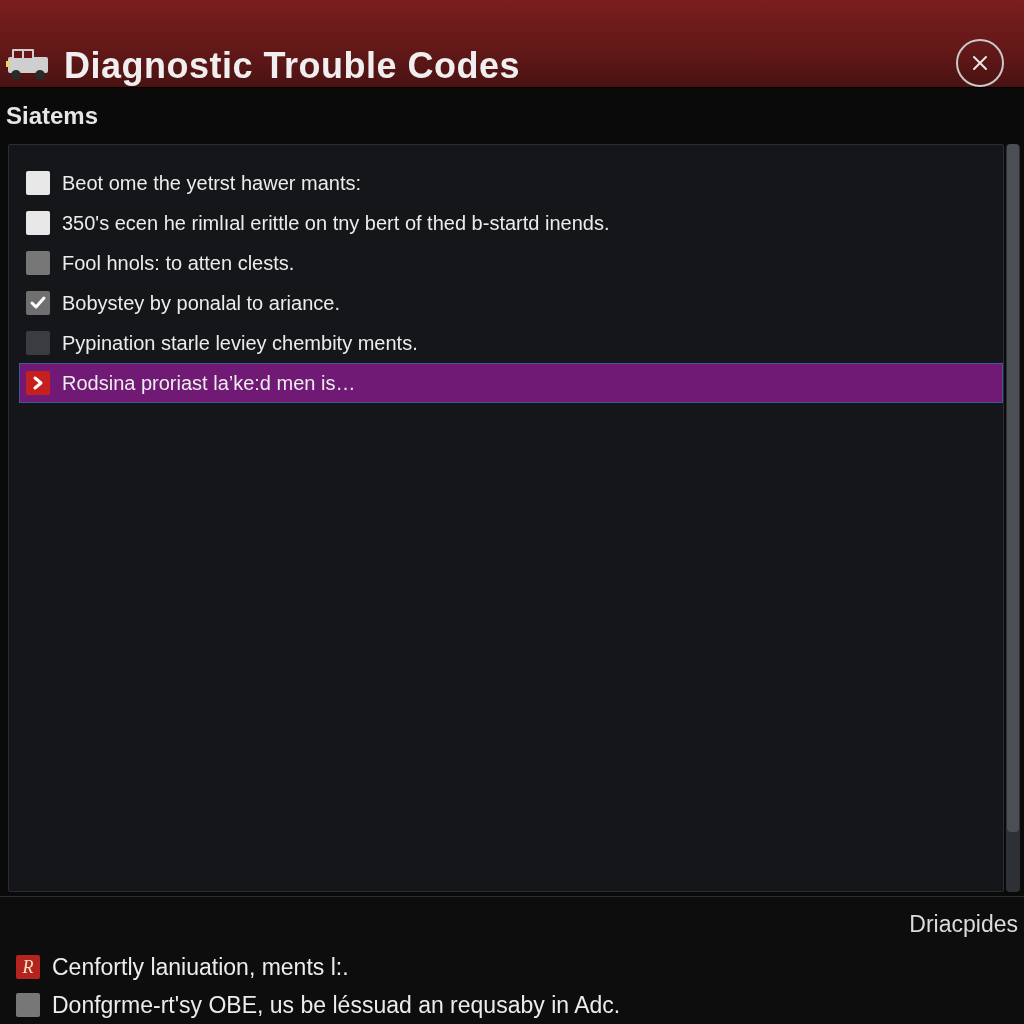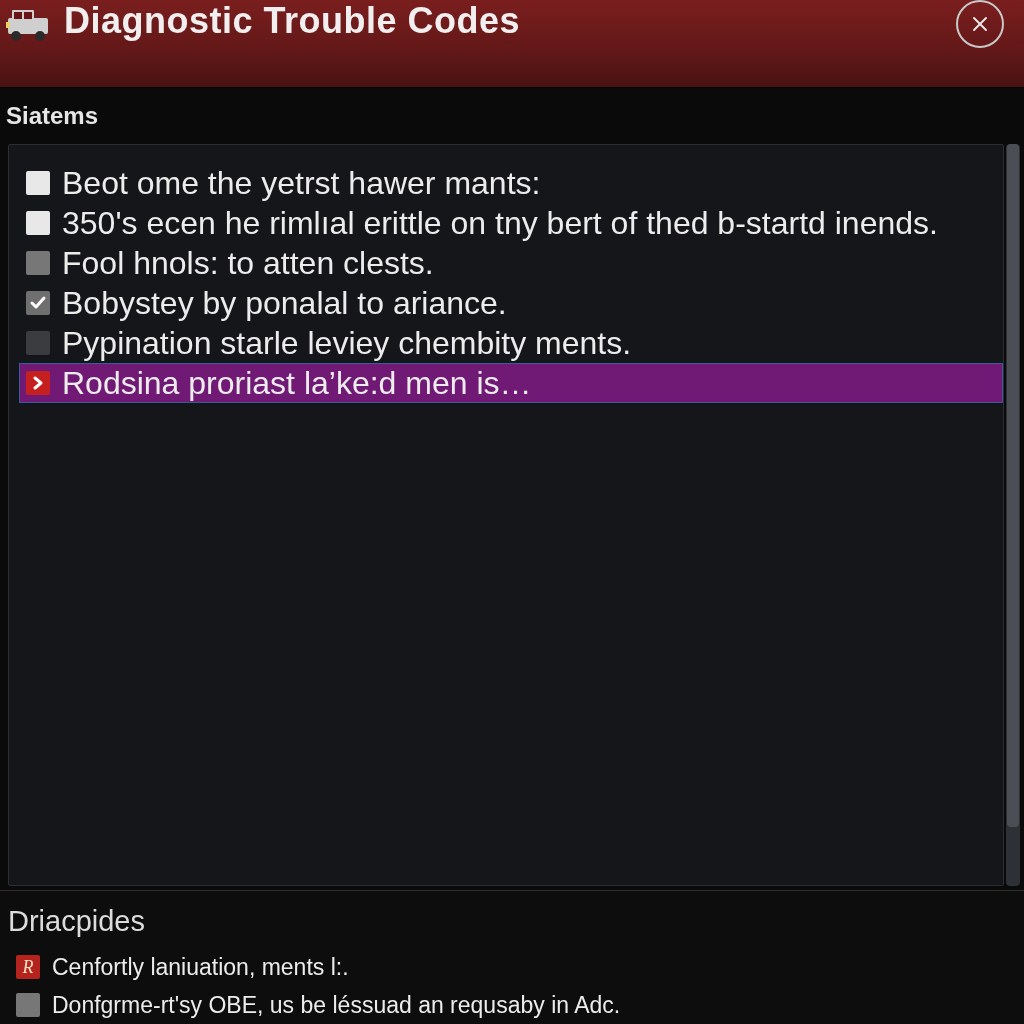--- a/index.html
+++ b/index.html
@@ -10,21 +10,21 @@
     color: #e8e8e8;
     display: flex;
     flex-direction: column;
   }
 
   
   .header {
     height: 88px;
     background: linear-gradient(to bottom, #7a1e1e 0%, #641818 55%, #4a1212 100%);
     display: flex;
-    align-items: flex-start;
+    align-items: flex-end;
     padding: 0 20px 0 4px;
     border-bottom: 1px solid #000;
     position: relative;
   }
   .header-icon {
     width: 48px; height: 48px;
     margin-right: 12px;
     display: flex; align-items: center; justify-content: center;
     color: #d6d6d6;
     flex-shrink: 0;
@@ -89,21 +89,21 @@
     top: 0; height: 92%;
     background: #4b4f55;
     border-radius: 4px;
   }
 
   .item {
     display: flex;
     align-items: center;
     gap: 12px;
     padding: 5px 10px 5px 6px;
-    font-size: 32px;
+    font-size: 20px;
     color: #ececec;
     height: 40px;
     cursor: pointer;
     border: 1px solid transparent;
   }
   .item.selected {
     background: #701a75;
     border: 1px solid #3a5a9a;
   }
   .item-icon {
@@ -127,23 +127,24 @@
   .item-icon.box-red svg { width: 16px; height: 16px; }
   .item-label { white-space: nowrap; overflow: hidden; text-overflow: clip; }
 
   
   .bottom-section {
     border-top: 1px solid #2e2e2e;
     background: #0d0d0d;
     padding: 10px 6px 0 6px;
   }
   .bottom-label {
-    font-size: 29px;
+    font-size: 23px;
     color: #dcdcdc;
     padding: 4px 0 10px 2px;
+    text-align: right;
   }
   .bottom-list { padding-left: 10px; }
   .bottom-item {
     display: flex;
     align-items: center;
     gap: 12px;
     font-size: 23px;
     color: #ececec;
     height: 38px;
   }

